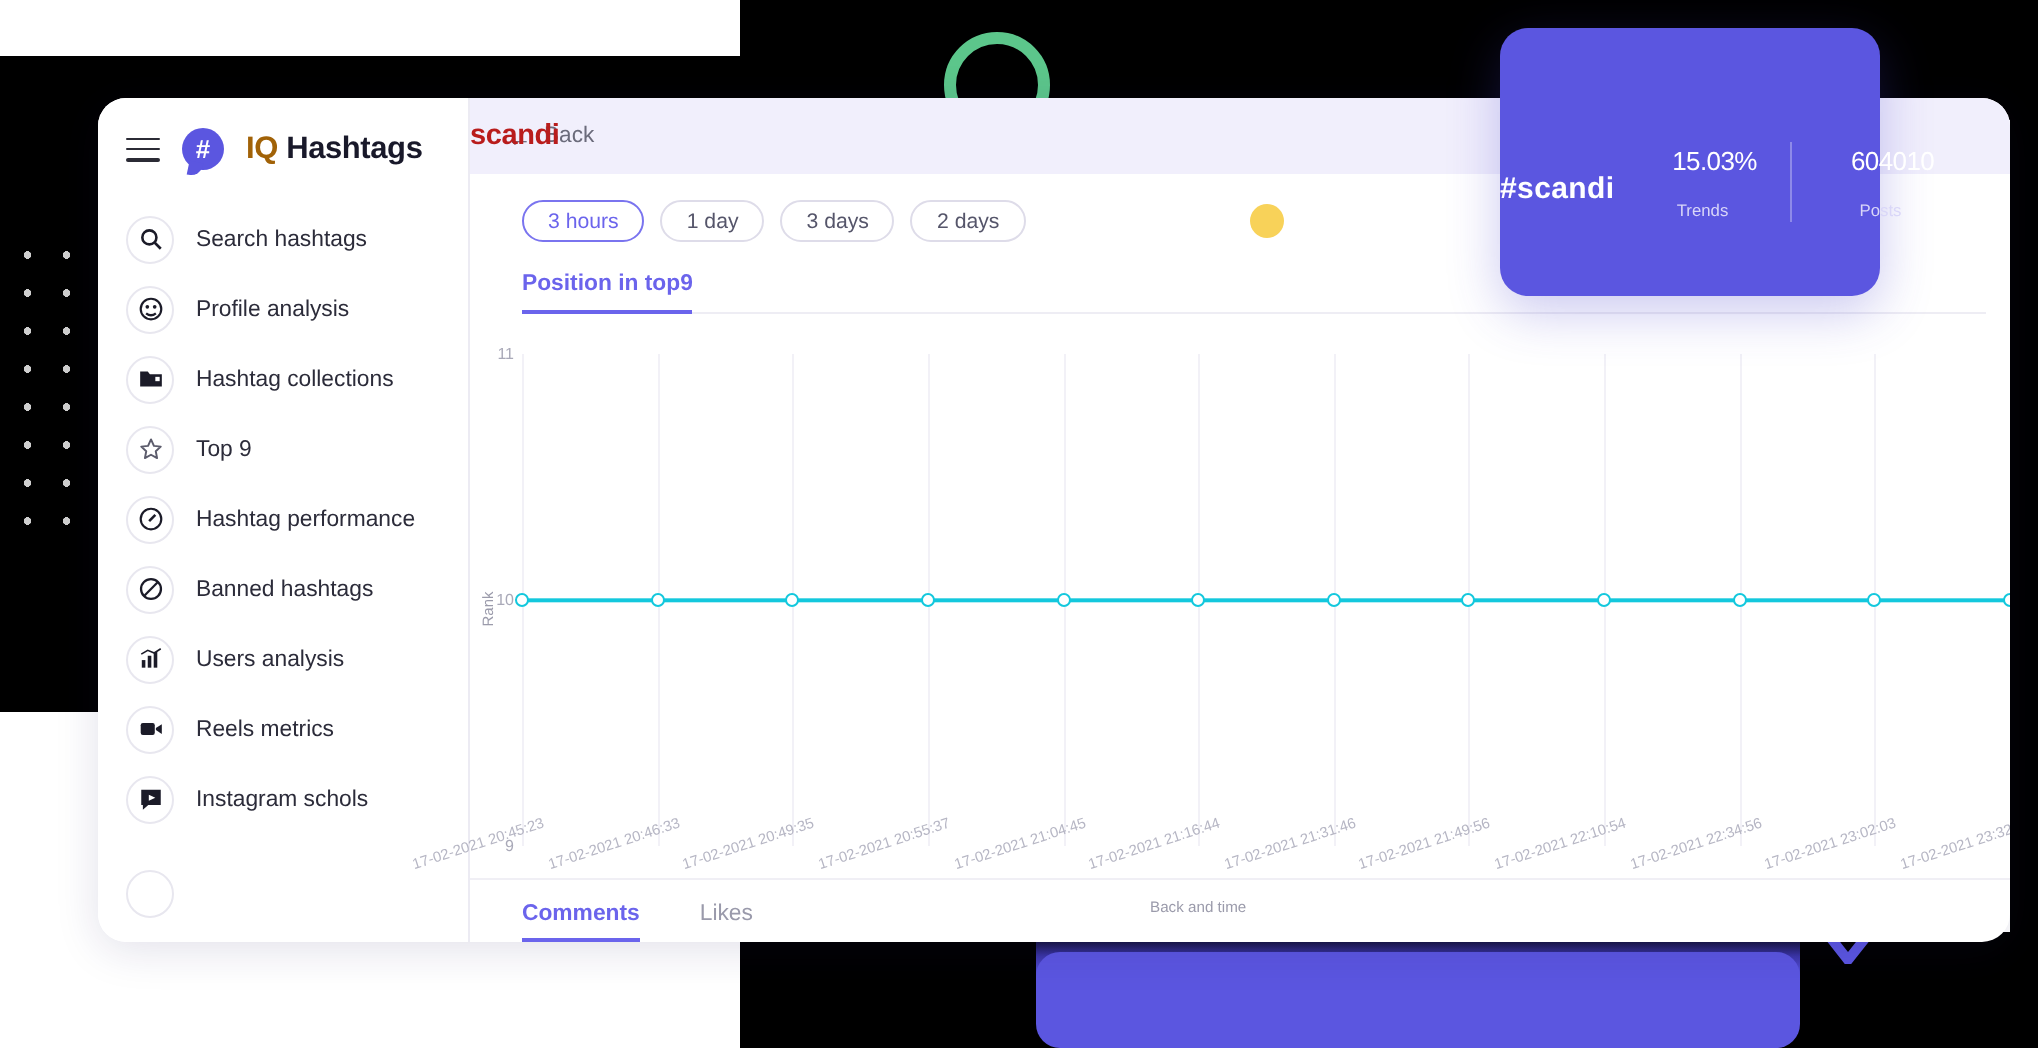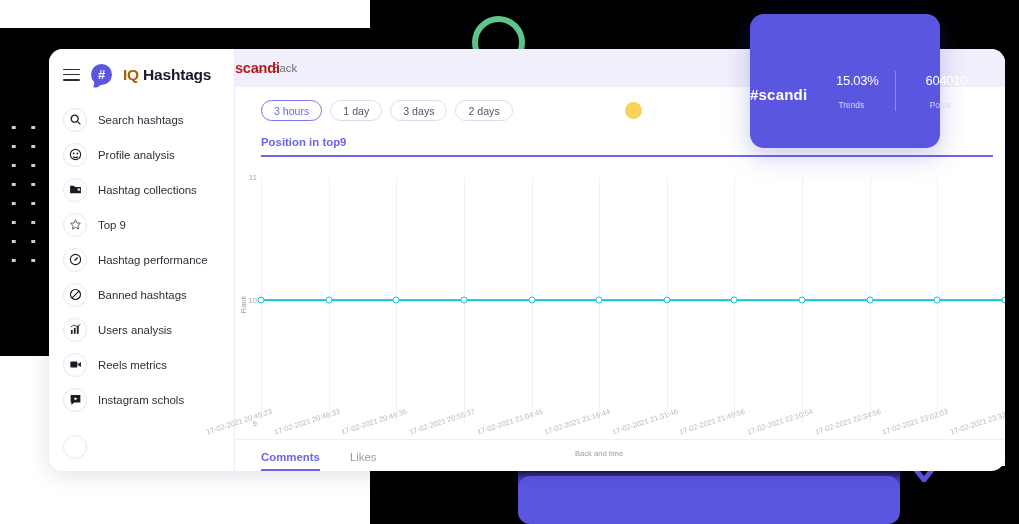--- a/index.html
+++ b/index.html
@@ -78,21 +78,21 @@
   #controls { padding:13px 12px 0 26px; }
   .pills { display:flex; gap:8px; align-items:center; }
   .pill { border:1px solid #dedce9; border-radius:13px; padding:3.5px 12px;
           font-size:10.6px; color:#55556a; background:#fff; cursor:pointer;
           white-space:nowrap; }
   .pill.active { border-color:#7a74ef; color:#6b64ec; }
   #ydot { width:17px; height:17px; border-radius:50%; background:#f8d259;
           margin-left:104px; }
 
   .tabrow { display:flex; gap:26px; margin-top:15px; border-bottom:1px solid #eeedf4;
-            padding-left:0;flex-direction:column; }
+            padding-left:0; }
   .tab { font-size:11.4px; color:#8d8d9d; padding-bottom:7px; cursor:pointer;
          border-bottom:2.5px solid transparent; margin-bottom:-1px; }
   .tab.active { color:#6b64ec; font-weight:700; border-bottom-color:#6b64ec; }
 
   
   #chartwrap { flex:1; position:relative; margin:12px 0 0 0; min-height:0; }
   #chart { position:absolute; left:26px; top:0; right:0; bottom:0; }
   .ylab { position:absolute; font-size:8px; color:#a9a9b8; right:100%;
           margin-right:4px; transform:translateY(-50%); white-space:nowrap; }
   #axisY { position:absolute; left:0; top:8px; bottom:16px; width:1px; background:#ebeaf1; }

